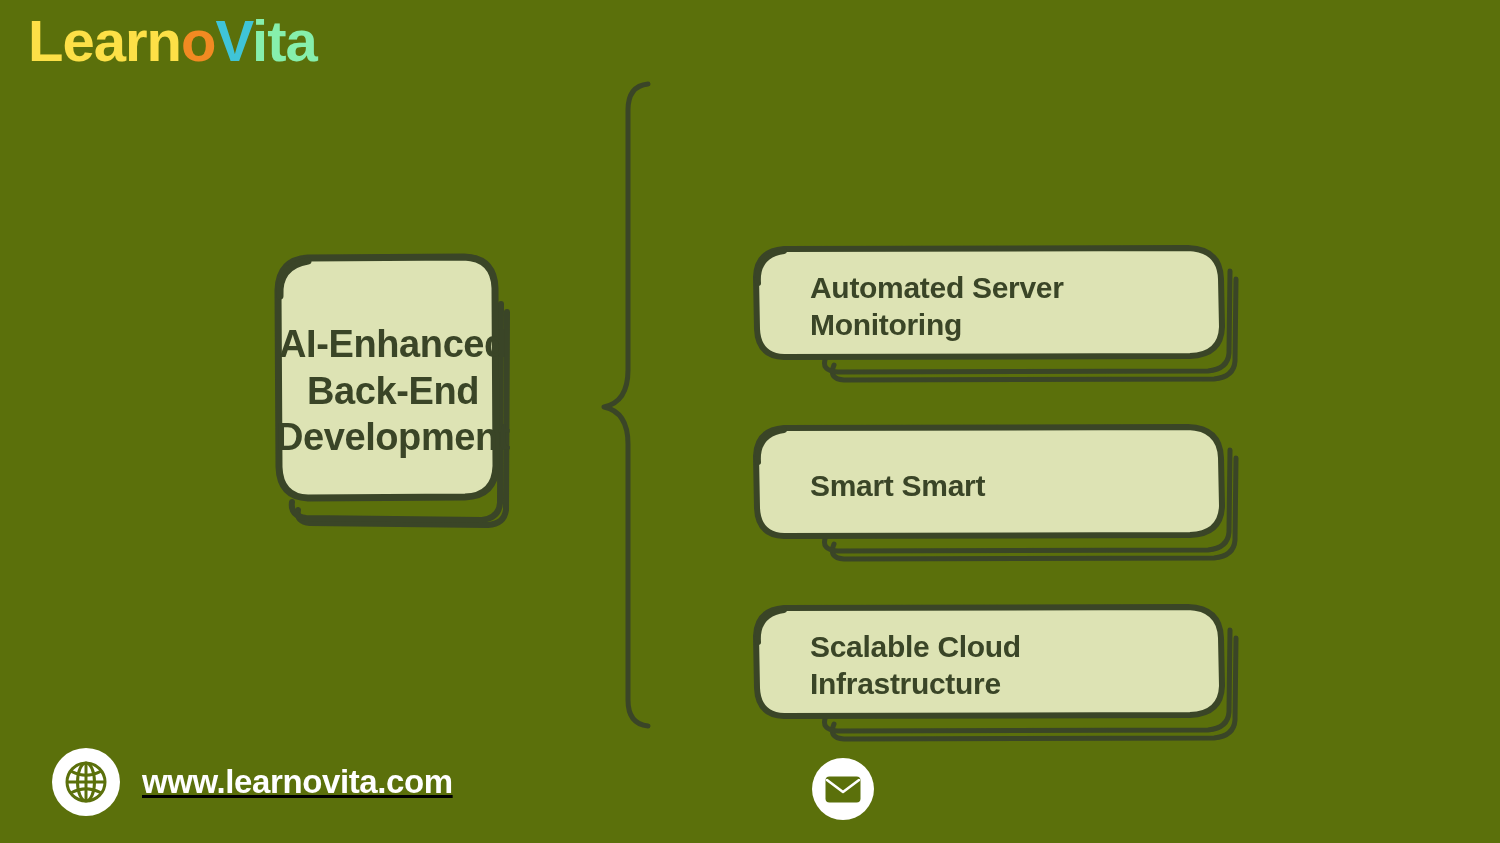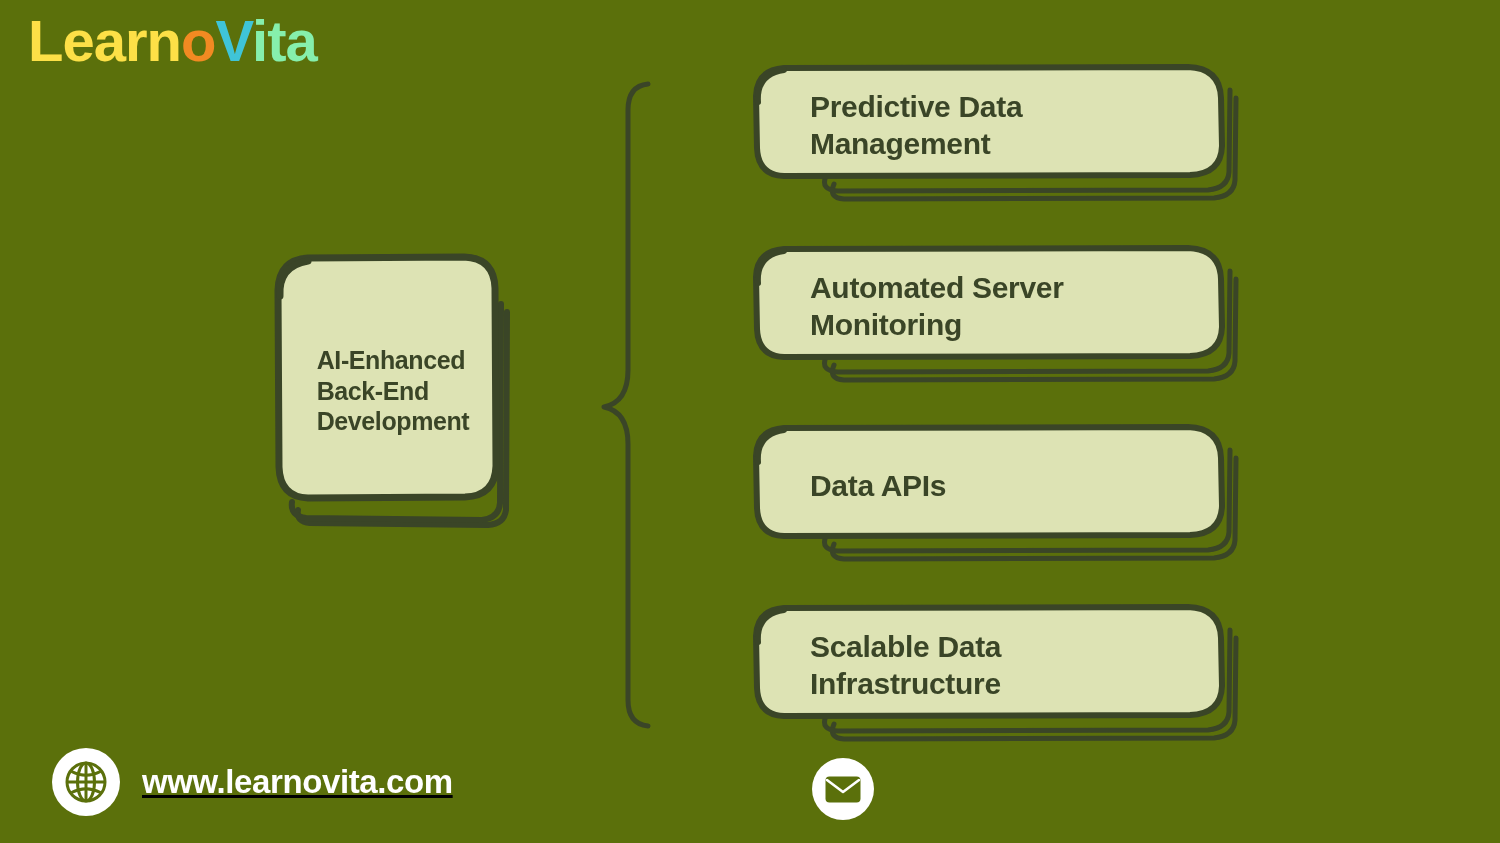--- a/index.html
+++ b/index.html
@@ -70,22 +70,22 @@
   }
   #central-node .card-text {
     left:14px;
     right:14px;
     top:0;
     bottom:0;
     display:flex;
     flex-direction:column;
     align-items:center;
     justify-content:center;
-    text-align:left;
-    font-size:25px;
+    text-align:center;
+    font-size:38px;
     letter-spacing:-0.4px;
   }
 
   
   .branch-card { width:500px; height:128px; left:748px; }
   .branch-card .card-text {
     left:62px;
     right:30px;
     top:0;
     bottom:0;
@@ -170,60 +170,50 @@
       <path d="M50 4
                Q30 6 30 30
                L30 290
                Q30 322 6 327
                Q30 332 30 364
                L30 620
                Q30 644 50 646" fill="none" stroke="#3A4527" stroke-width="5" stroke-linecap="round" stroke-linejoin="round"></path>
     </svg>
   </div>
 
-  <div id="branch-0" class="sketch-card branch-card">
-    <svg viewBox="0 0 500 128" preserveAspectRatio="none">
-      <path d="M86 122 Q80 136 96 137 L466 136 Q486 134 487 118 L488 36" fill="none" stroke="#3A4527" stroke-width="5" stroke-linecap="round"></path>
-      <path d="M78 114 Q72 128 90 129 L460 128 Q480 126 481 110 L482 28" fill="none" stroke="#3A4527" stroke-width="5" stroke-linecap="round"></path>
-      <path d="M36 6 L440 5 Q472 6 473 36 L474 84 Q473 112 442 113 L36 114 Q10 113 9 86 L8 34 Q9 8 36 6 Z" fill="#DDE3B4" stroke="#3A4527" stroke-width="6" stroke-linejoin="round"></path>
-      <path d="M10 40 Q8 12 36 8" fill="none" stroke="#3A4527" stroke-width="6" stroke-linecap="round"></path>
-    </svg>
-    <div class="card-text">Predictive Data
-Management</div>
-  </div>
 
   <div id="branch-1" class="sketch-card branch-card">
     <svg viewBox="0 0 500 128" preserveAspectRatio="none">
       <path d="M86 122 Q80 136 96 137 L466 136 Q486 134 487 118 L488 36" fill="none" stroke="#3A4527" stroke-width="5" stroke-linecap="round"></path>
       <path d="M78 114 Q72 128 90 129 L460 128 Q480 126 481 110 L482 28" fill="none" stroke="#3A4527" stroke-width="5" stroke-linecap="round"></path>
       <path d="M36 6 L440 5 Q472 6 473 36 L474 84 Q473 112 442 113 L36 114 Q10 113 9 86 L8 34 Q9 8 36 6 Z" fill="#DDE3B4" stroke="#3A4527" stroke-width="6" stroke-linejoin="round"></path>
       <path d="M10 40 Q8 12 36 8" fill="none" stroke="#3A4527" stroke-width="6" stroke-linecap="round"></path>
     </svg>
     <div class="card-text">Automated Server
 Monitoring</div>
   </div>
 
   <div id="branch-2" class="sketch-card branch-card">
     <svg viewBox="0 0 500 128" preserveAspectRatio="none">
       <path d="M86 122 Q80 136 96 137 L466 136 Q486 134 487 118 L488 36" fill="none" stroke="#3A4527" stroke-width="5" stroke-linecap="round"></path>
       <path d="M78 114 Q72 128 90 129 L460 128 Q480 126 481 110 L482 28" fill="none" stroke="#3A4527" stroke-width="5" stroke-linecap="round"></path>
       <path d="M36 6 L440 5 Q472 6 473 36 L474 84 Q473 112 442 113 L36 114 Q10 113 9 86 L8 34 Q9 8 36 6 Z" fill="#DDE3B4" stroke="#3A4527" stroke-width="6" stroke-linejoin="round"></path>
       <path d="M10 40 Q8 12 36 8" fill="none" stroke="#3A4527" stroke-width="6" stroke-linecap="round"></path>
     </svg>
-    <div class="card-text">Data APIs</div>
+    <div class="card-text">Smart Smart</div>
   </div>
 
   <div id="branch-3" class="sketch-card branch-card">
     <svg viewBox="0 0 500 128" preserveAspectRatio="none">
       <path d="M86 122 Q80 136 96 137 L466 136 Q486 134 487 118 L488 36" fill="none" stroke="#3A4527" stroke-width="5" stroke-linecap="round"></path>
       <path d="M78 114 Q72 128 90 129 L460 128 Q480 126 481 110 L482 28" fill="none" stroke="#3A4527" stroke-width="5" stroke-linecap="round"></path>
       <path d="M36 6 L440 5 Q472 6 473 36 L474 84 Q473 112 442 113 L36 114 Q10 113 9 86 L8 34 Q9 8 36 6 Z" fill="#DDE3B4" stroke="#3A4527" stroke-width="6" stroke-linejoin="round"></path>
       <path d="M10 40 Q8 12 36 8" fill="none" stroke="#3A4527" stroke-width="6" stroke-linecap="round"></path>
     </svg>
-    <div class="card-text">Scalable Data
+    <div class="card-text">Scalable Cloud
 Infrastructure</div>
   </div>
 
   <div id="footer-web" class="footer-item">
     <span class="footer-icon">
       <svg width="46" height="46" viewBox="0 0 46 46">
         <circle cx="23" cy="23" r="19" fill="none" stroke="#5B700B" stroke-width="3"></circle>
         <ellipse cx="23" cy="23" rx="8.5" ry="19" fill="none" stroke="#5B700B" stroke-width="3"></ellipse>
         <line x1="4" y1="23" x2="42" y2="23" stroke="#5B700B" stroke-width="3"></line>
         <line x1="23" y1="4" x2="23" y2="42" stroke="#5B700B" stroke-width="3"></line>

